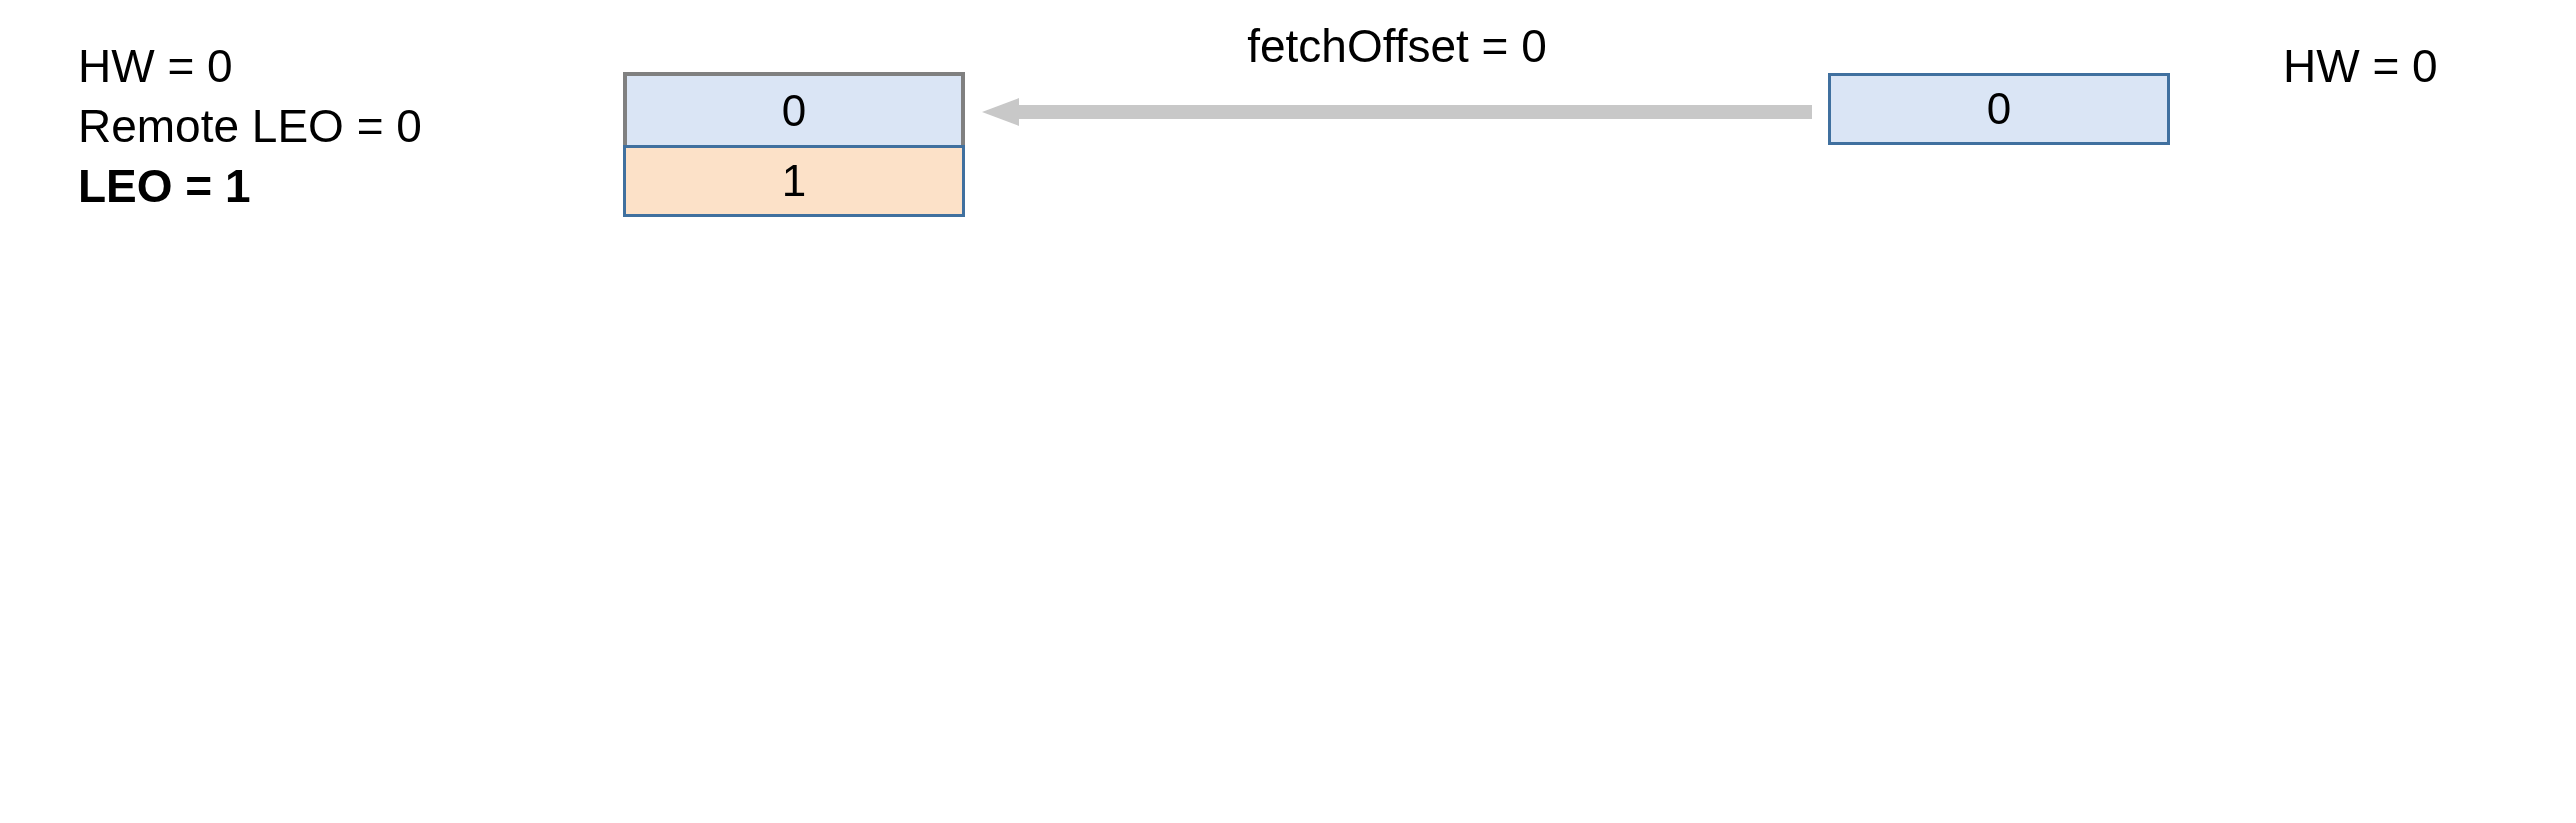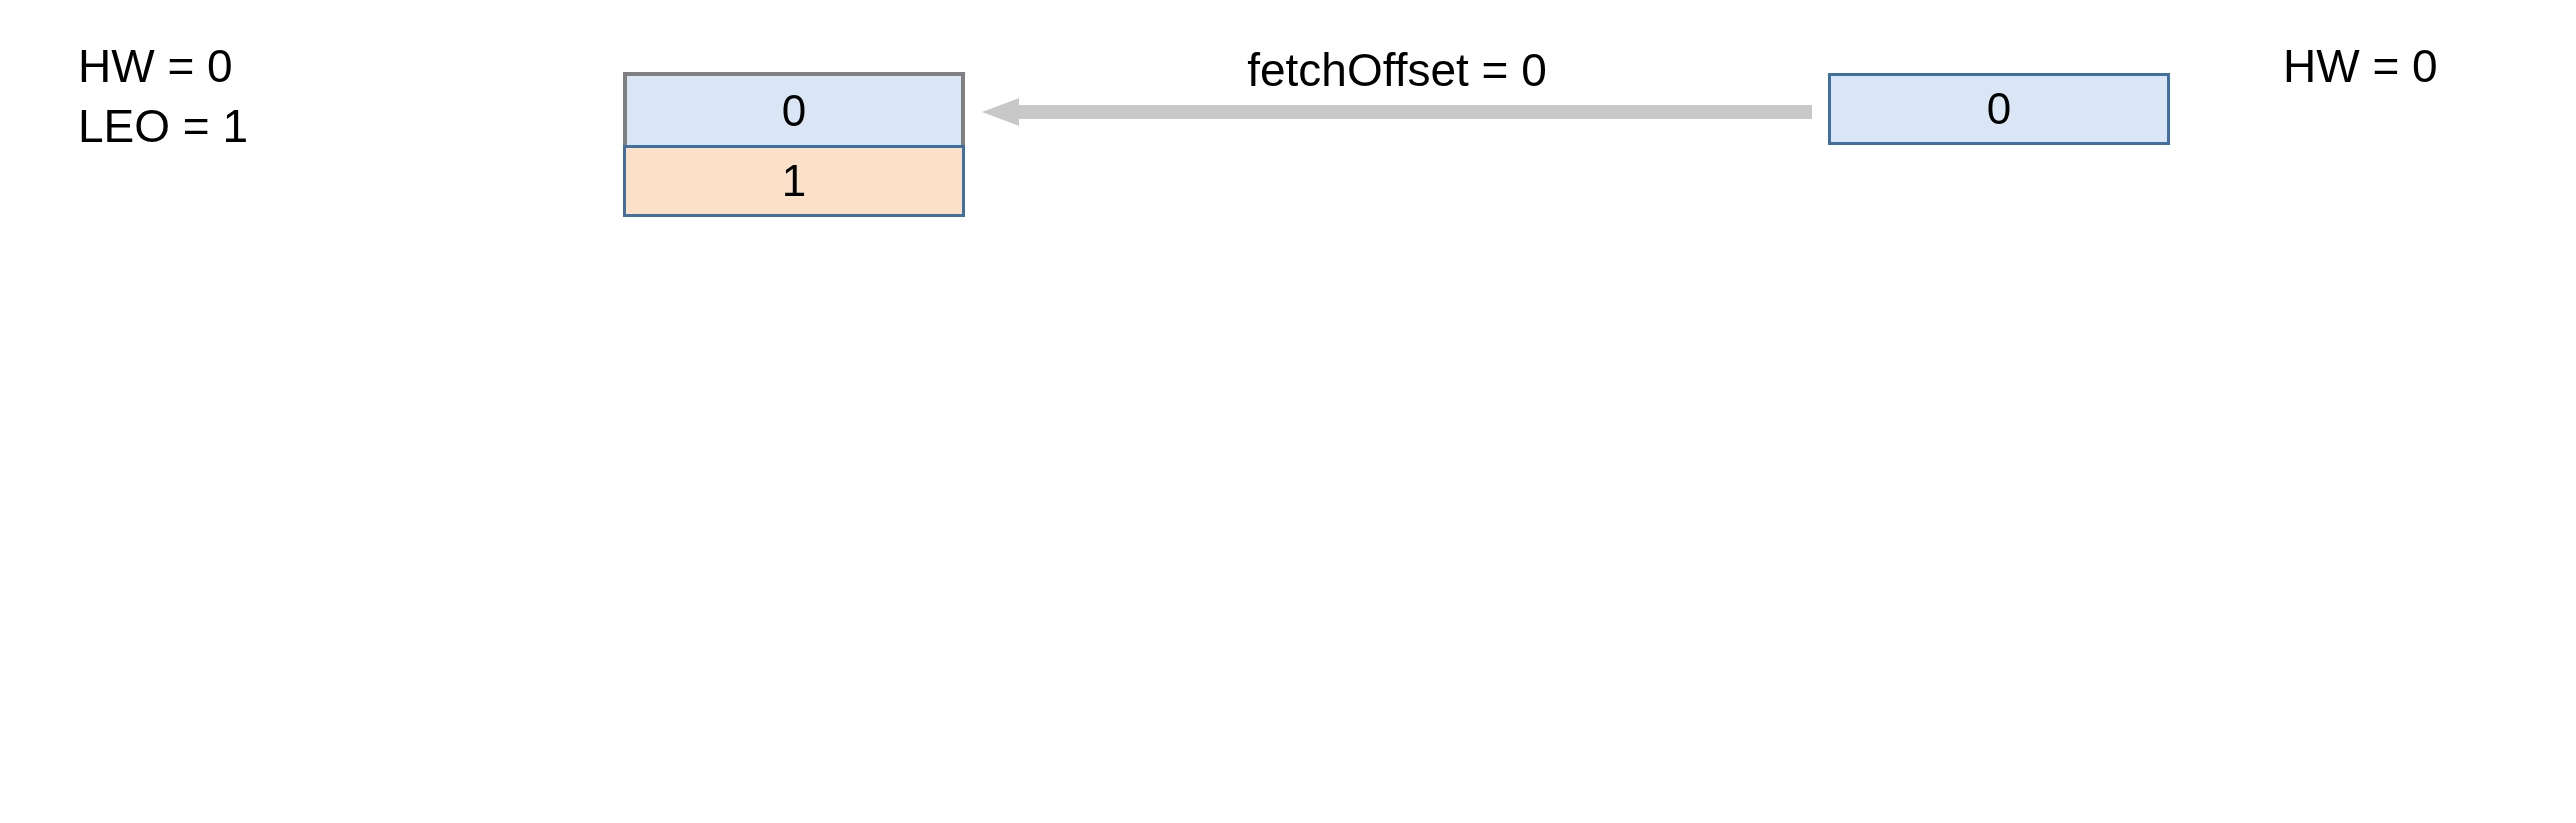--- a/index.html
+++ b/index.html
@@ -35,21 +35,21 @@
   
   .label-block {
     position: absolute;
     font-size: 46px;
     line-height: 60px;
     letter-spacing: 0px;
     white-space: nowrap;
     color: #000000;
   }
   .label-block .line { display: block; }
-  .label-block .line.bold { font-weight: normal; }
+  .label-block .line.bold { font-weight: bold; }
 
   #top-left-labels    { left: 72px;  top: 36px; }
   #top-right-labels   { left: 2277px; top: 36px; }
 
   
   .log-box {
     position: absolute;
     box-sizing: border-box;
   }
   .cell {
@@ -75,21 +75,20 @@
   #box-top-right { left: 1822px; top: 73px; width: 342px; }
   #box-top-right .cell-0 { height: 72px; }
 
   .arrow-label {
     position: absolute;
     font-size: 46px;
     line-height: 52px;
     white-space: nowrap;
     text-align: center;
     color: #000000;
-    margin-top: 24px;
   }
 
   .arrow {
     position: absolute;
     height: 28px;
   }
   .arrow .shaft {
     position: absolute;
     top: 6.5px;
     height: 14.6px;
@@ -112,20 +111,21 @@
 </style>
 </head>
 <body>
 
 <div class="diagram">
 
   <div class="row" id="row-top">
 
     <div class="label-block" id="top-left-labels">
       <span class="line">HW = 0</span>
+      <span class="line">Remote LEO = 0</span>
       <span class="line bold">LEO = 1</span>
     </div>
 
     <div class="log-box" id="box-top-left">
       <div class="cell blue cell-0 bd-gray-nb">0</div>
       <div class="cell orange cell-1 bd-blue">1</div>
     </div>
 
     <div class="arrow-label" id="arrow-top-fetch-label">fetchOffset = 0</div>
     <div class="arrow gray left" id="arrow-top-fetch">

